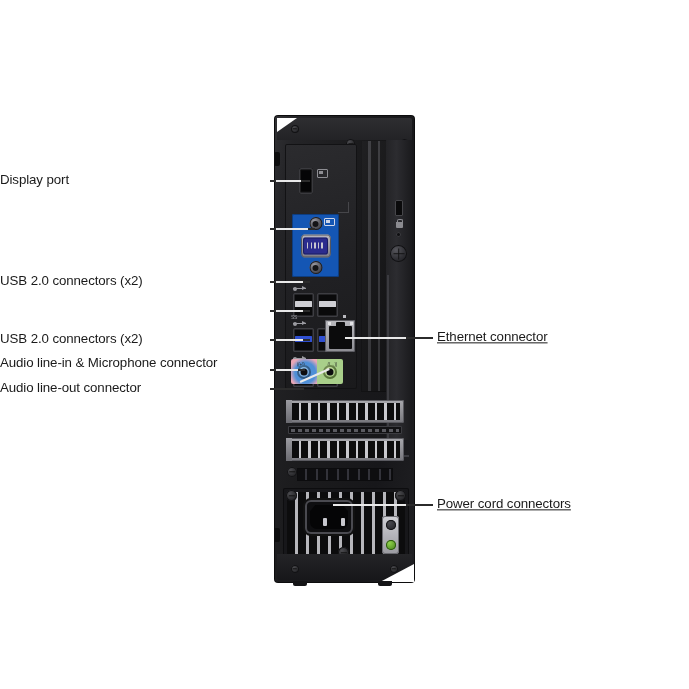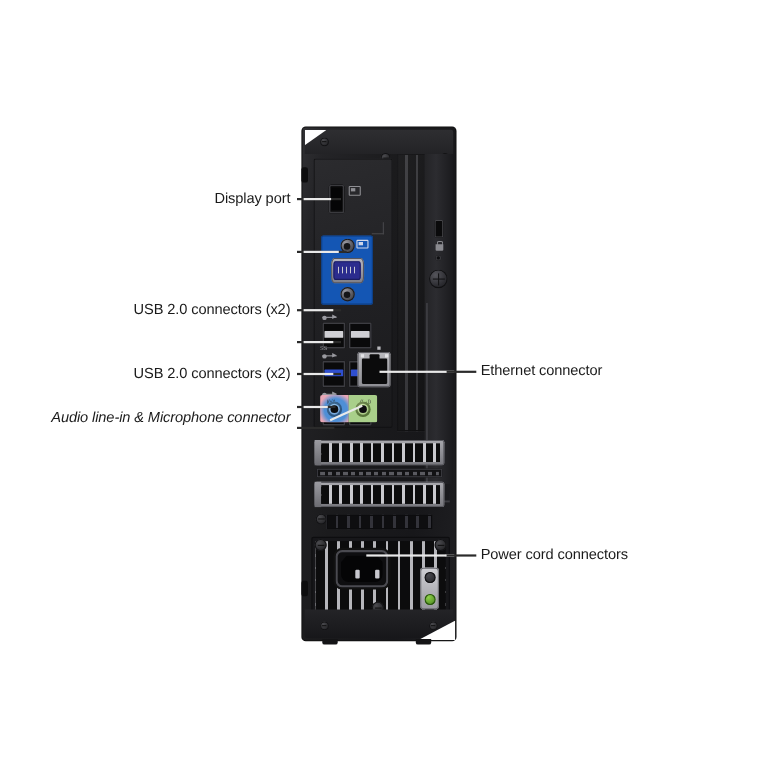--- a/index.html
+++ b/index.html
@@ -3,22 +3,22 @@
 <meta charset="utf-8">
 <style>
   html,body{margin:0;padding:0;background:#ffffff;}
   body{width:689px;height:689px;position:relative;overflow:hidden;
        font-family:"Liberation Sans",sans-serif;color:#111111;}
 
   #stage{position:absolute;inset:0;}
 
   
   .lbl{position:absolute;font-size:13.3px;line-height:1;color:#1a1a1a;white-space:nowrap;letter-spacing:-0.1px;}
-  .lbl.right-align{text-align:right;transform:translateY(-50%);}
-  .lbl.left-align{text-align:right;transform:translateY(-50%);}
+  .lbl.right-align{transform:translateY(-50%);}
+  .lbl.left-align{text-align:right;transform:translateY(-50%);text-decoration:underline;}
 
   
   .lead{position:absolute;height:1.5px;background:#2b2b2b;}
   .lead.onchassis{background:#e9e9e9;}
 
   
   #chassis{position:absolute;left:275px;top:116px;width:139px;height:466px;
            background:#1c1c1e;border-radius:3px;
            box-shadow:0 0 0 1px #0c0c0d;}
   
@@ -377,18 +377,19 @@
 
   <div class="lead onchassis" style="left:345px;top:337px;width:68px;"></div>
   <div class="lead" style="left:406px;top:337px;width:27px;"></div>
 
   <div class="lead onchassis" style="left:333px;top:504px;width:80px;"></div>
   <div class="lead" style="left:406px;top:504px;width:27px;"></div>
 
   <div class="lbl right-align" style="left:0;width:264px;top:180px;">Display port</div>
   <div class="lbl right-align" style="left:0;width:264px;top:281px;">USB 2.0 connectors (x2)</div>
   <div class="lbl right-align" style="left:0;width:264px;top:339px;">USB 2.0 connectors (x2)</div>
-  <div class="lbl right-align" style="left:0;width:264px;top:379px;font-style:italic;">Audio line-in &amp; Microphone connector</div>
+  <div class="lbl right-align" style="left:0;width:264px;top:363px;">Audio line-in &amp; Microphone connector</div>
+  <div class="lbl right-align" style="left:0;width:264px;top:388px;">Audio line-out connector</div>
 
   <div class="lbl left-align" style="left:437px;top:337px;">Ethernet connector</div>
   <div class="lbl left-align" style="left:437px;top:504px;">Power cord connectors</div>
 
 </div>
 
 </body></html>

